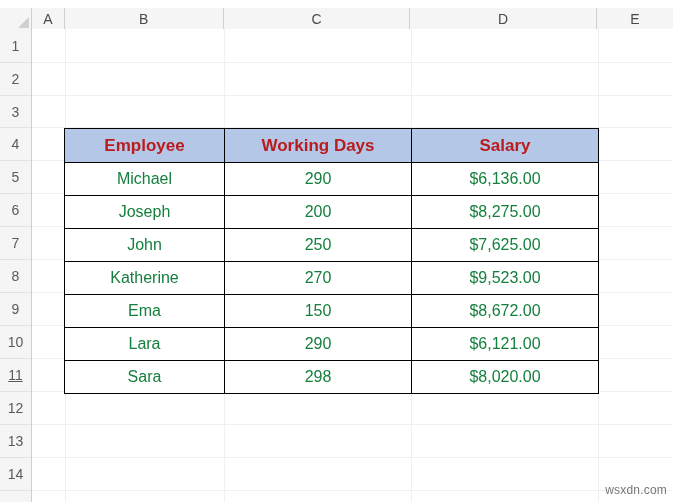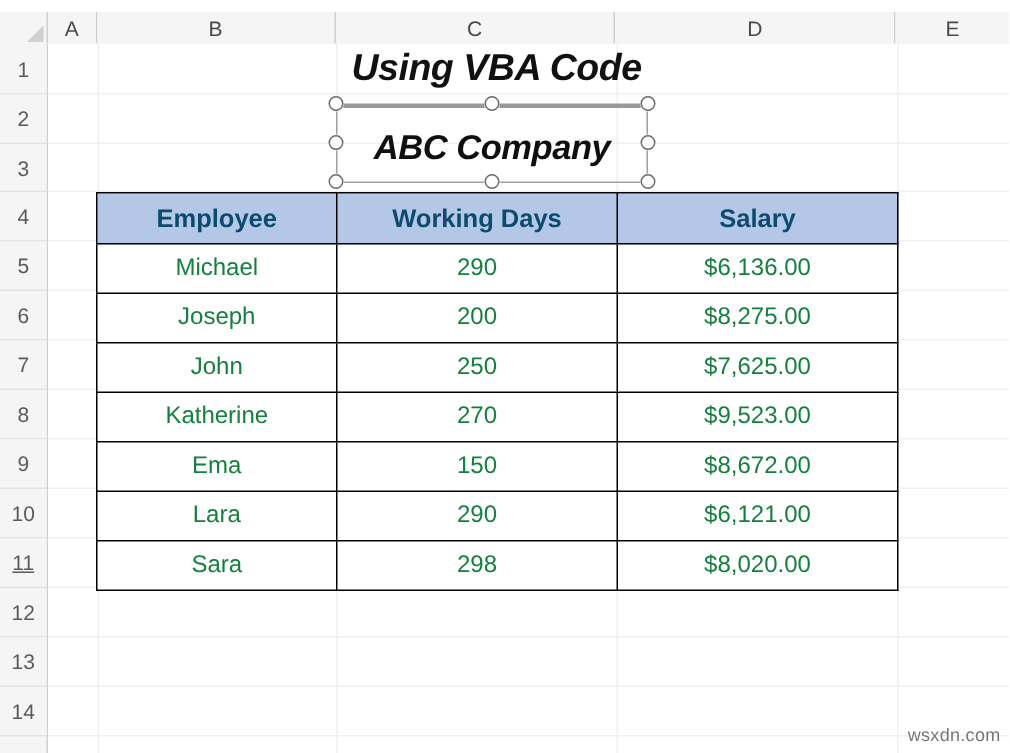--- a/index.html
+++ b/index.html
@@ -189,21 +189,21 @@
     color: #15803d;
     padding: 0;
     background: #ffffff;
     font-weight: normal;
   }
   .data-table thead th {
     background: #b4c7e7;
     font-weight: bold;
     font-size: 17px;
     height: 34px;
-    color: #0c4a6e;
+    color: #b91c1c;
   }
   .cw-1 { width: 160px; }
   .cw-2 { width: 187px; }
   .cw-3 { width: 187px; }
 
   
   .watermark {
     position: absolute;
     right: 6px;
     bottom: 5px;
@@ -268,34 +268,21 @@
       <div class="grid-row" style="height: 33px;"></div>
       <div class="grid-row" style="height: 33px;"></div>
       <div class="grid-row" style="height: 33px;"></div>
       <div class="grid-row" style="height: 33px;"></div>
       <div class="col-sep" style="left: 33px;"></div>
       <div class="col-sep" style="left: 192px;"></div>
       <div class="col-sep" style="left: 379px;"></div>
       <div class="col-sep" style="left: 566px;"></div>
     </div>
 
-  <div class="sheet-title">Using VBA Code</div>
-
-  <div class="textbox-wrap">
-    <div class="textbox-frame top-thick"></div>
-    <div class="textbox-label">ABC Company</div>
-    <div class="handle h-tl"></div>
-    <div class="handle h-tc"></div>
-    <div class="handle h-tr"></div>
-    <div class="handle h-ml"></div>
-    <div class="handle h-mr"></div>
-    <div class="handle h-bl"></div>
-    <div class="handle h-bc"></div>
-    <div class="handle h-br"></div>
-  </div>
+
 
   <table class="data-table">
     <thead>
       <tr>
         <th class="cw-1">Employee</th>
         <th class="cw-2">Working Days</th>
         <th class="cw-3">Salary</th>
       </tr>
     </thead>
     <tbody id="table-body">

